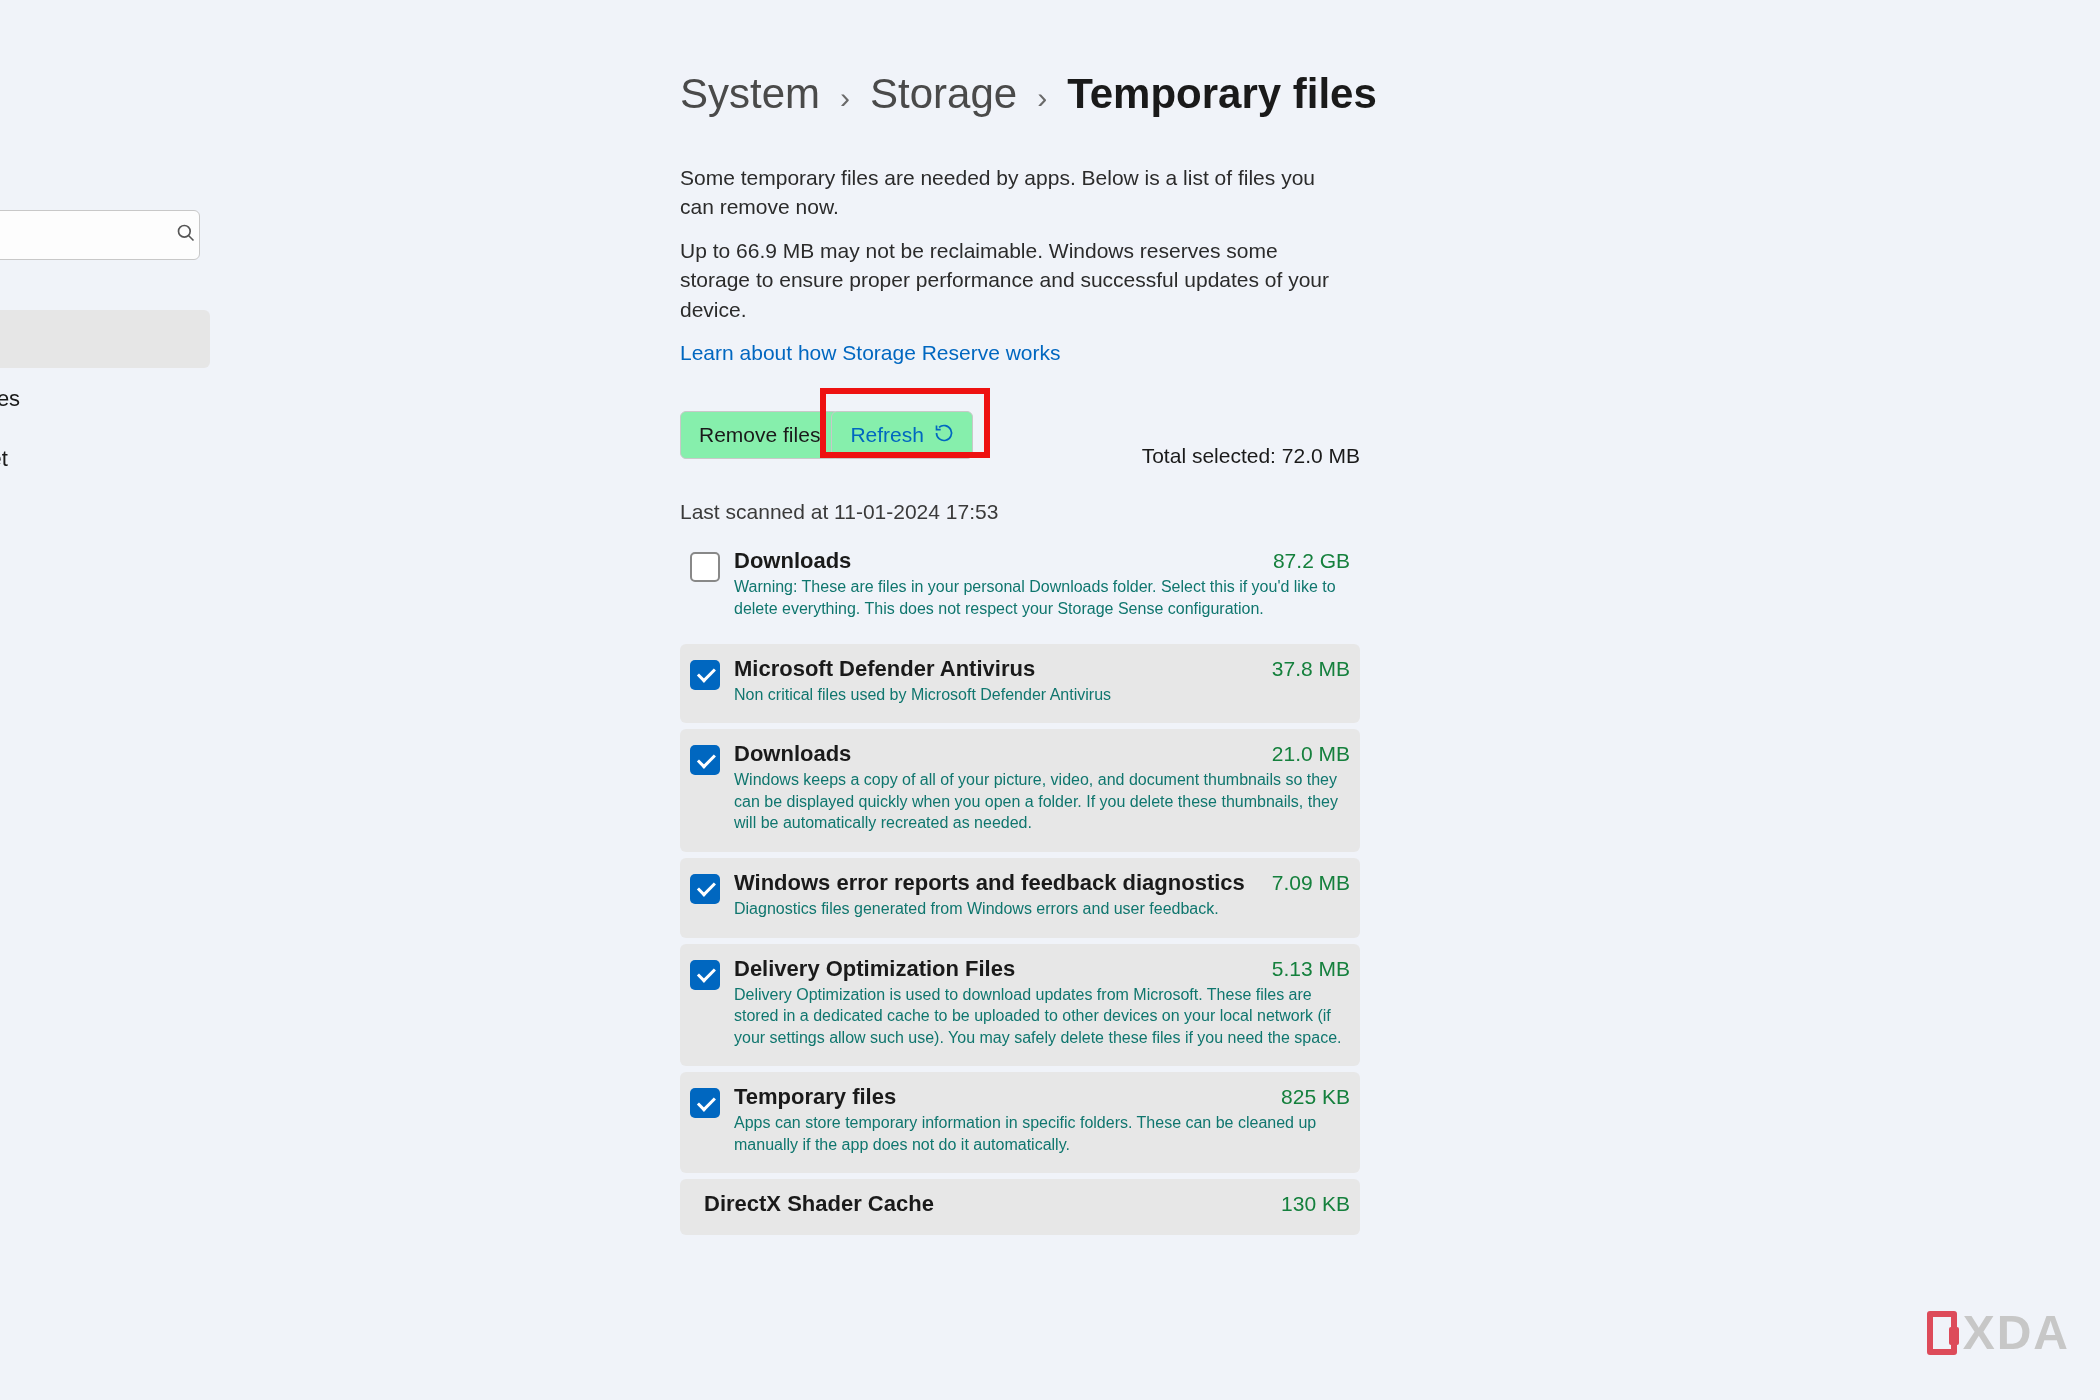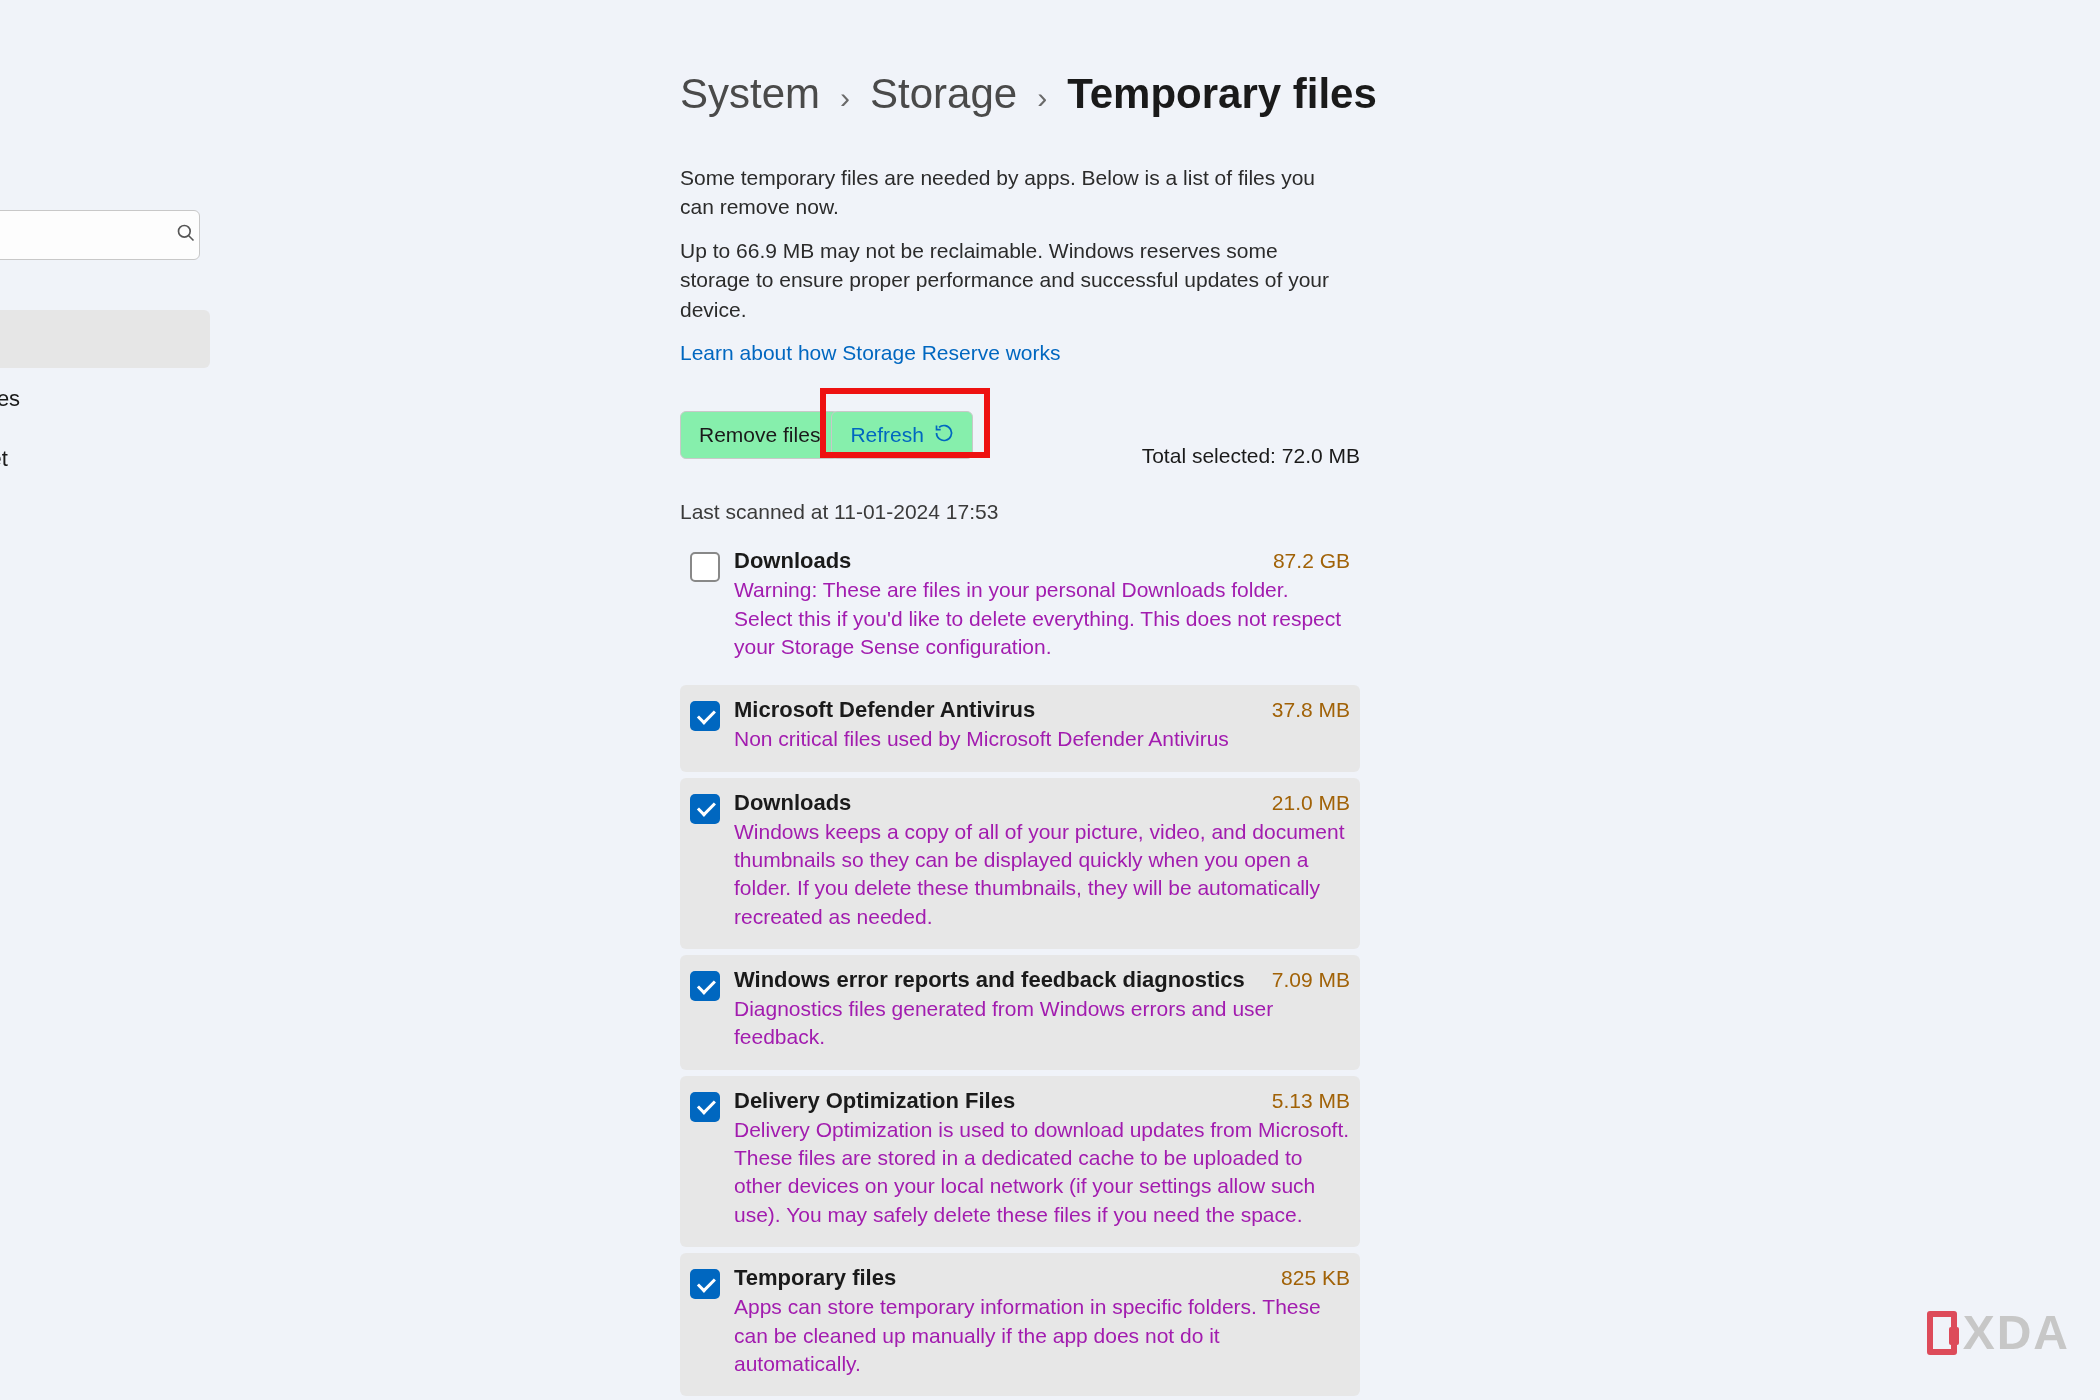--- a/index.html
+++ b/index.html
@@ -128,22 +128,22 @@
 .chk.checked::after {
   content: "";
   width: 7px; height: 14px;
   border: solid #fff;
   border-width: 0 3px 3px 0;
   transform: rotate(45deg) translateY(-2px);
 }
 .item-body { flex: 1; margin-left: 14px; }
 .item-head { display: flex; align-items: baseline; }
 .item-title { font-weight: 600; font-size: 22px; color: #1a1a1a; }
-.item-size { margin-left: auto; font-size: 21px; color: #a16207; }
-.item-desc { font-size: 21px; color: #a21caf; line-height: 1.35; margin-top: 2px; }
+.item-size { margin-left: auto; font-size: 21px; color: #15803d; }
+.item-desc { font-size: 16px; color: #0f766e; line-height: 1.35; margin-top: 2px; }
 .watermark {
   position: absolute;
   right: 30px;
   bottom: 40px;
   font-size: 48px;
   font-weight: 600;
   color: #c7c7c7;
   letter-spacing: 2px;
   display: flex;
   align-items: center;

